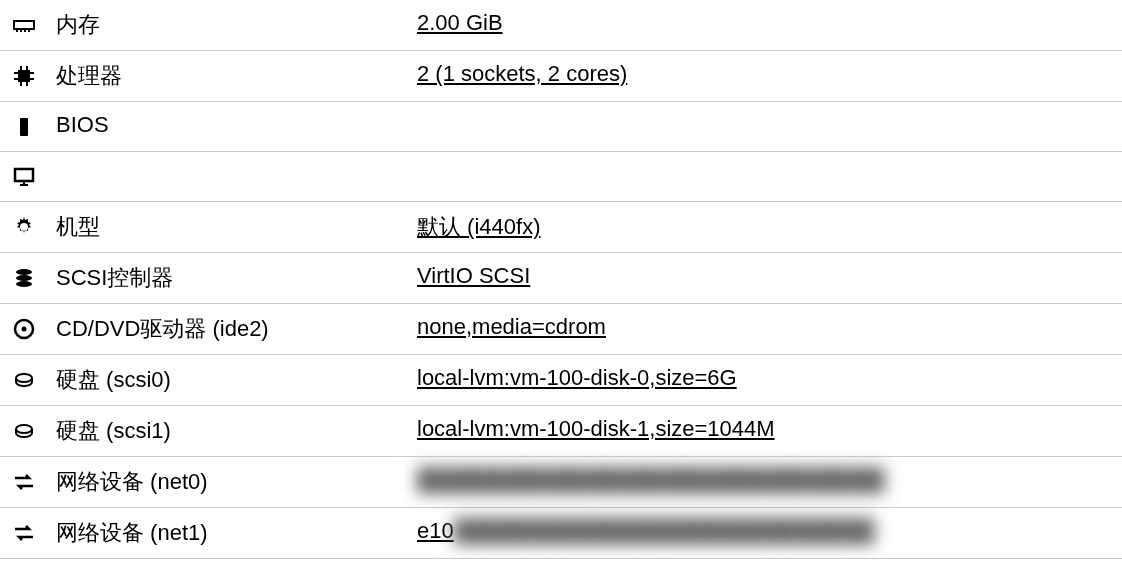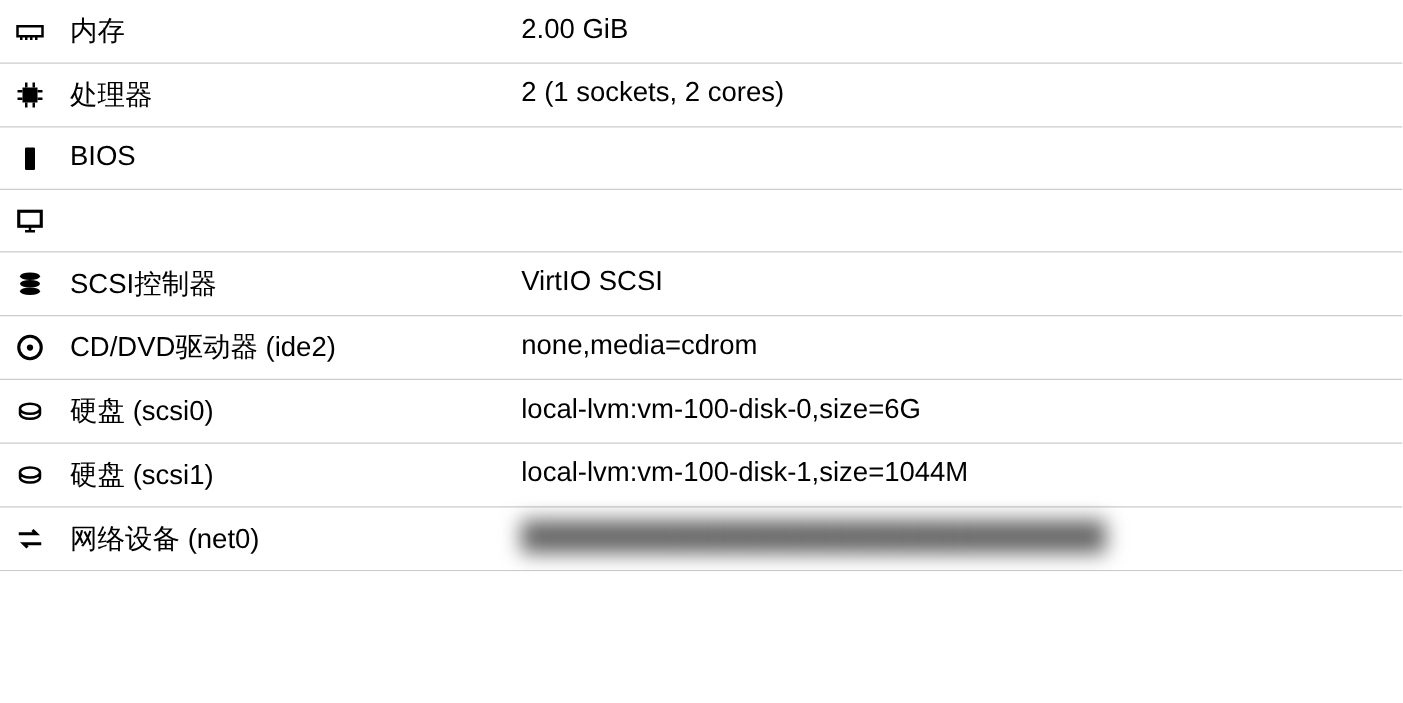--- a/index.html
+++ b/index.html
@@ -32,20 +32,21 @@
       width: 24px;
       height: 24px;
       fill: #000000;
     }
     .label-cell {
       width: 365px;
       padding-left: 4px;
     }
     .value-cell {
       flex: 1;
+      text-decoration: underline;
     }
     .blurred {
       filter: blur(8px);
       color: #666;
     }
   </style>
 </head>
 <body>
 
 <div class="hardware-table">
@@ -94,20 +95,29 @@
   <div class="hardware-row">
     <div class="icon-cell">
       <svg viewBox="0 0 24 24">
           <rect x="3" y="4" width="18" height="12" fill="none" stroke="#000" stroke-width="2.5"></rect>
           <line x1="8" y1="20" x2="16" y2="20" stroke="#000" stroke-width="2"></line>
           <line x1="12" y1="16" x2="12" y2="20" stroke="#000" stroke-width="2"></line>
         </svg>
     </div>
   </div>
 
+  <div class="hardware-row">
+    <div class="icon-cell">
+      <svg viewBox="0 0 24 24">
+          <path d="M12 8 a4 4 0 1 0 0 8 a4 4 0 1 0 0 -8 M12 2 l1 3 l3 -1 l0 3 l3 1 l-2 2 l2 2 l-3 1 l0 3 l-3 -1 l-1 3 l-1 -3 l-3 1 l0 -3 l-3 -1 l2 -2 l-2 -2 l3 -1 l0 -3 l3 1 z" fill="#000"></path>
+        </svg>
+    </div>
+    <div class="label-cell">机型</div>
+    <div class="value-cell">默认 (i440fx)</div>
+  </div>
 
   <div class="hardware-row">
     <div class="icon-cell">
       <svg viewBox="0 0 24 24">
           <ellipse cx="12" cy="6" rx="8" ry="3" fill="#000"></ellipse>
           <ellipse cx="12" cy="12" rx="8" ry="3" fill="#000"></ellipse>
           <ellipse cx="12" cy="18" rx="8" ry="3" fill="#000"></ellipse>
         </svg>
     </div>
     <div class="label-cell">SCSI控制器</div>
@@ -148,14 +158,23 @@
   <div class="hardware-row">
     <div class="icon-cell">
       <svg viewBox="0 0 24 24">
           <path d="M3 8 h14 l-3 -3 M21 16 h-14 l3 3" fill="none" stroke="#000" stroke-width="2.5"></path>
         </svg>
     </div>
     <div class="label-cell">网络设备 (net0)</div>
     <div class="value-cell blurred">██████████████████████████████</div>
   </div>
 
+  <div class="hardware-row">
+    <div class="icon-cell">
+      <svg viewBox="0 0 24 24">
+          <path d="M3 8 h14 l-3 -3 M21 16 h-14 l3 3" fill="none" stroke="#000" stroke-width="2.5"></path>
+        </svg>
+    </div>
+    <div class="label-cell">网络设备 (net1)</div>
+    <div class="value-cell"><span class="" style="filter:none">e10</span><span class="blurred">███████████████████████████</span></div>
+  </div>
 
 </div>
 
 </body></html>

